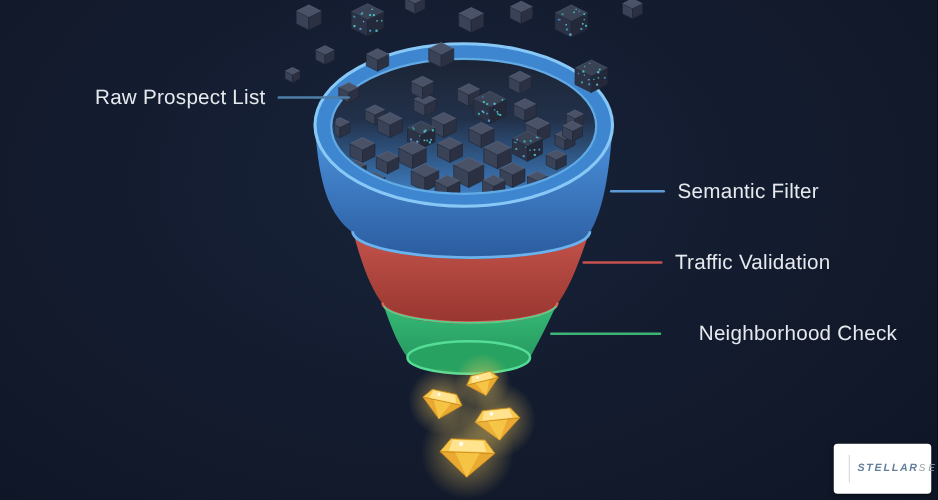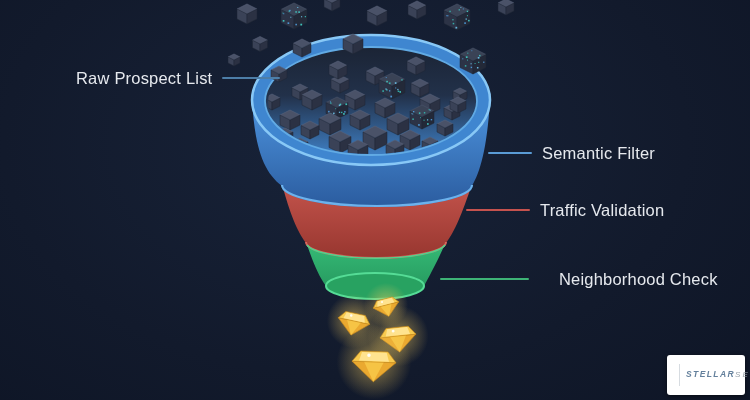--- a/index.html
+++ b/index.html
@@ -8,21 +8,21 @@
     font-family:"Liberation Sans",sans-serif;
     background:radial-gradient(ellipse 620px 420px at 46% 36%, #182339 0%, #121a2c 55%, #0d1424 100%);
   }
   #scene{position:absolute;left:0;top:0;width:750px;height:400px;display:block;}
   .lbl{position:absolute;display:flex;align-items:center;gap:10px;height:20px;
        font-size:16.5px;letter-spacing:.2px;color:#e6e9ee;white-space:nowrap;justify-content:center;}
   .lbl .ln{height:2px;border-radius:1px;flex:none;}
   #lbl-raw{left:76px;top:68px;}
   #lbl-sem{left:488px;top:143px;}
   #lbl-traf{left:466px;top:200px;}
-  #lbl-neigh{left:440px;top:269px;gap:30px;}
+  #lbl-neigh{left:440px;top:257px;gap:30px;}
   #lbl-qual{left:428px;top:327px;}
   #lbl-raw .ln{width:58px;}
   #lbl-sem .ln{width:44px;}
   #lbl-traf .ln{width:64px;}
   #lbl-neigh .ln{width:89px;}
   #lbl-qual .ln{width:101px;}
   #logo{position:absolute;left:667px;top:355px;width:78px;height:40px;background:#ffffff;
         border-radius:3px;display:flex;align-items:center;padding:0 6px;box-sizing:border-box;gap:6px;
         box-shadow:0 1px 4px rgba(0,0,0,.5);}
   #logo .logo-divider{width:1px;height:22px;background:#d7dce1;flex:none;}

